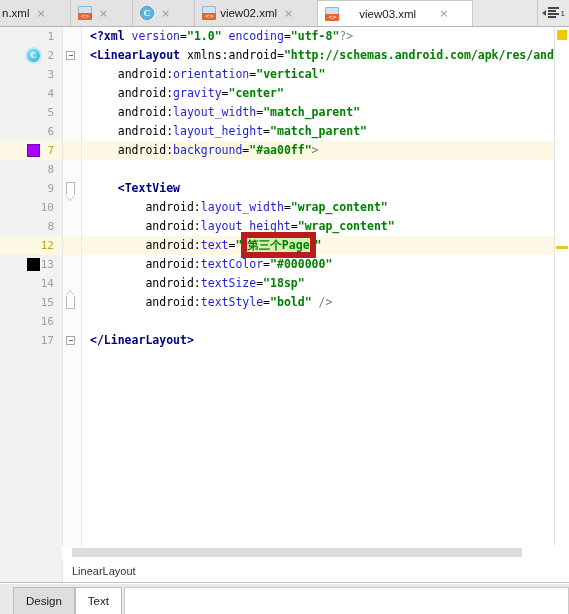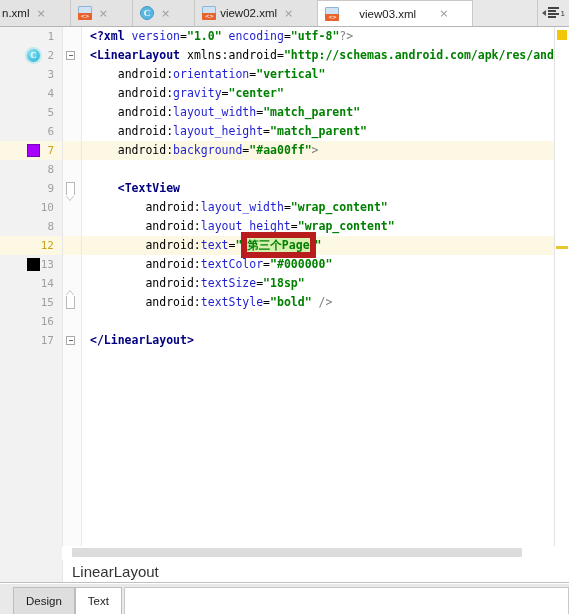--- a/index.html
+++ b/index.html
@@ -360,21 +360,21 @@
   }
   .bc-gutter {
     width: 62px;
     flex: 0 0 62px;
     height: 100%;
     background: #f2f2f2;
     border-right: 1px solid #e6e6e6;
   }
   .bc-text {
     padding-left: 9px;
-    font-size: 15px;
+    font-size: 11px;
     color: #333333;
   }
 
   .bottom-tabs {
     height: 30px;
     min-height: 30px;
     background: #e9e9e9;
     display: flex;
     align-items: stretch;
     border-top: 1px solid #ffffff;

